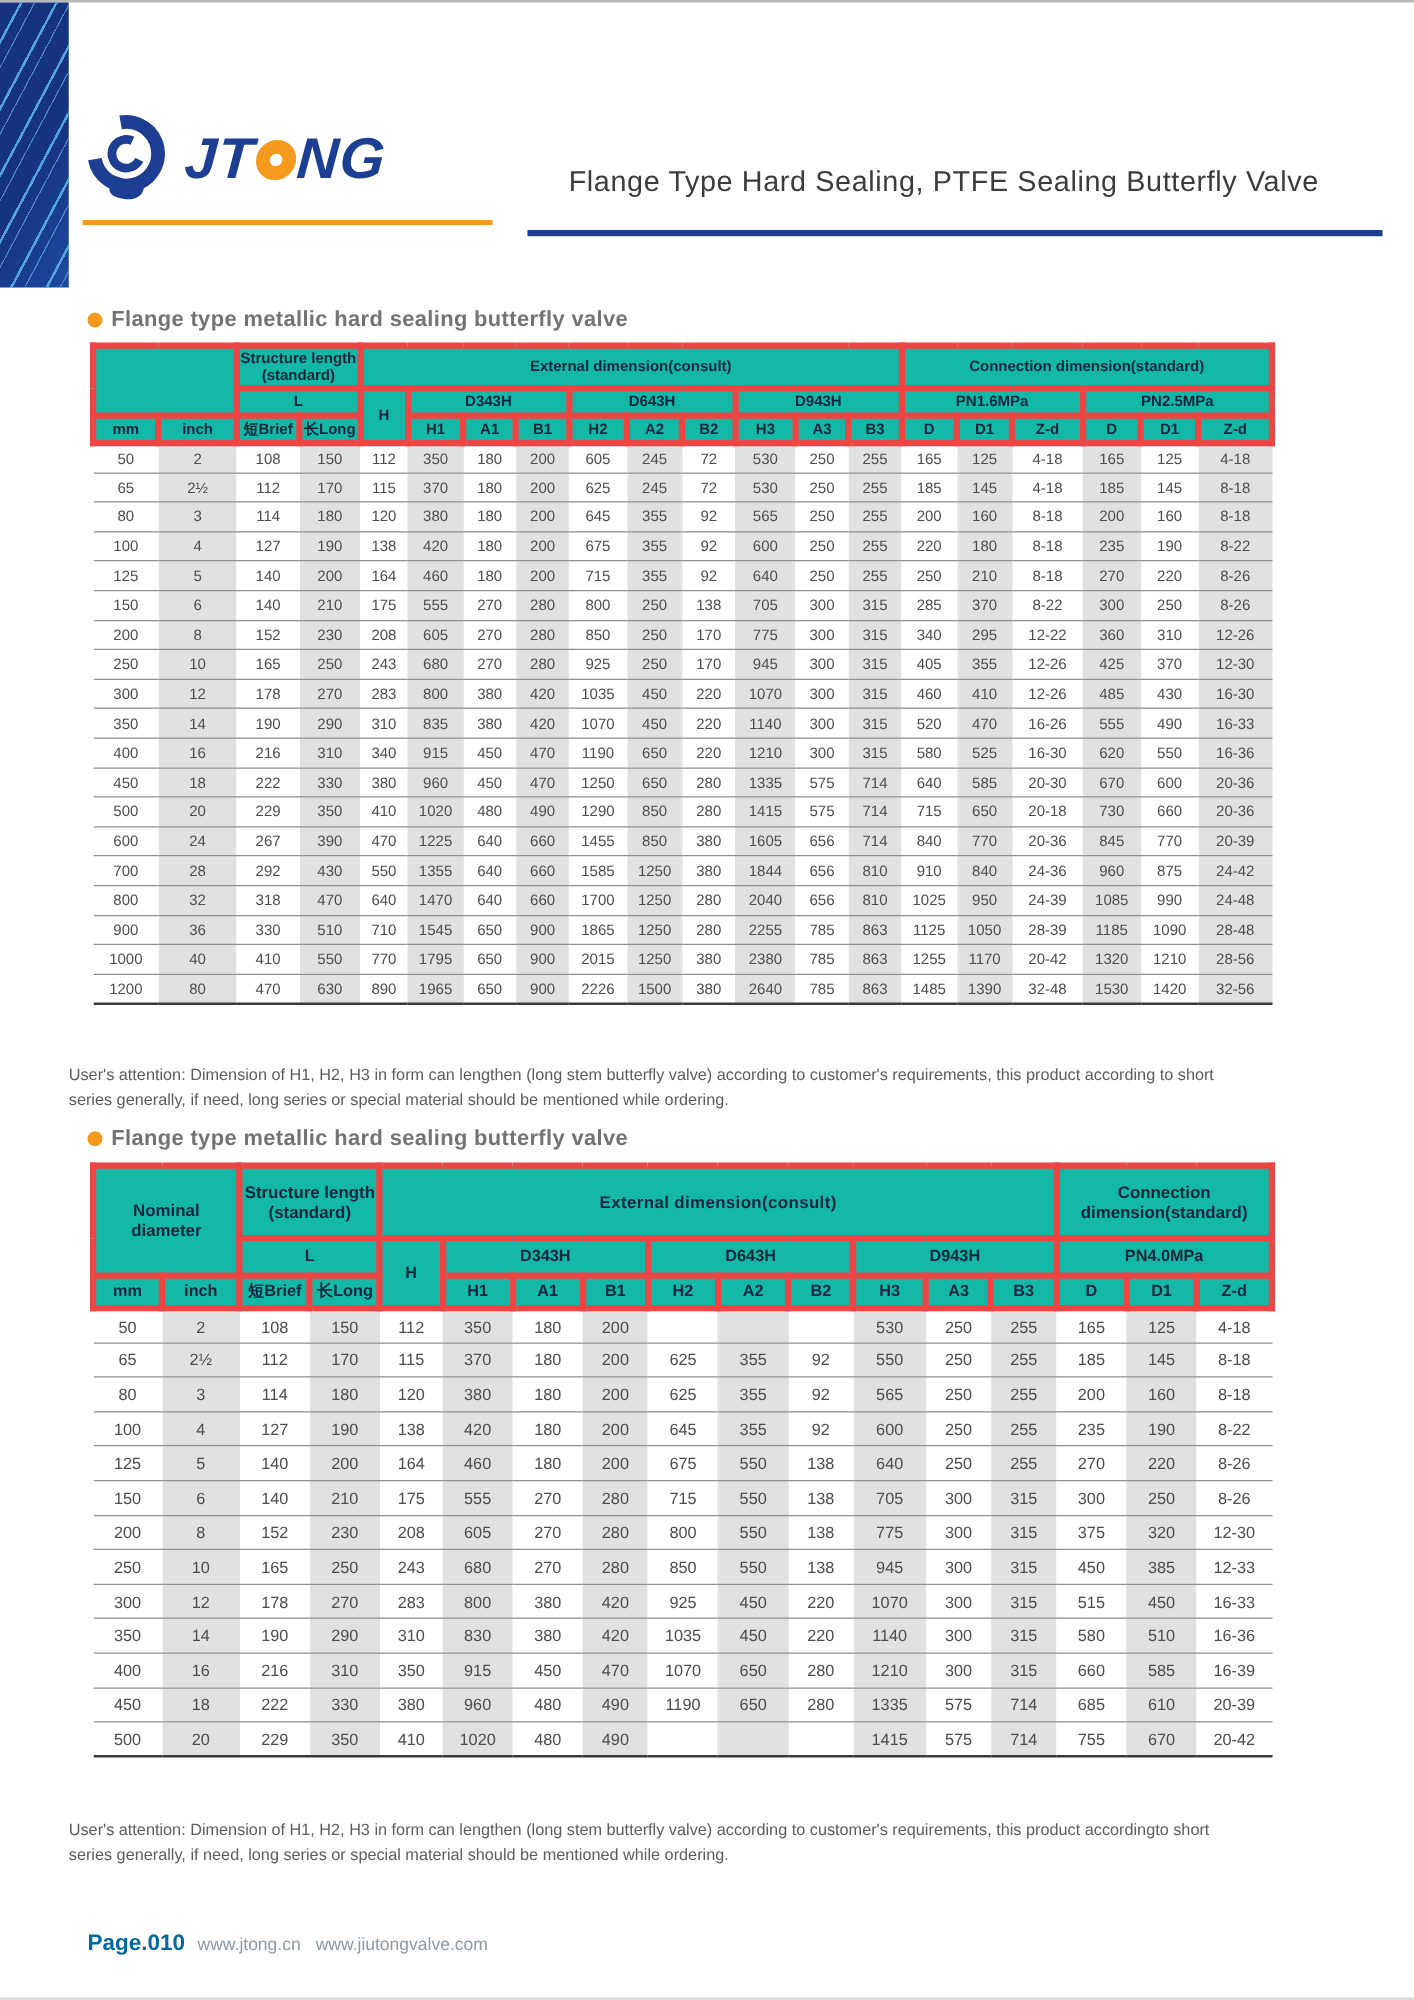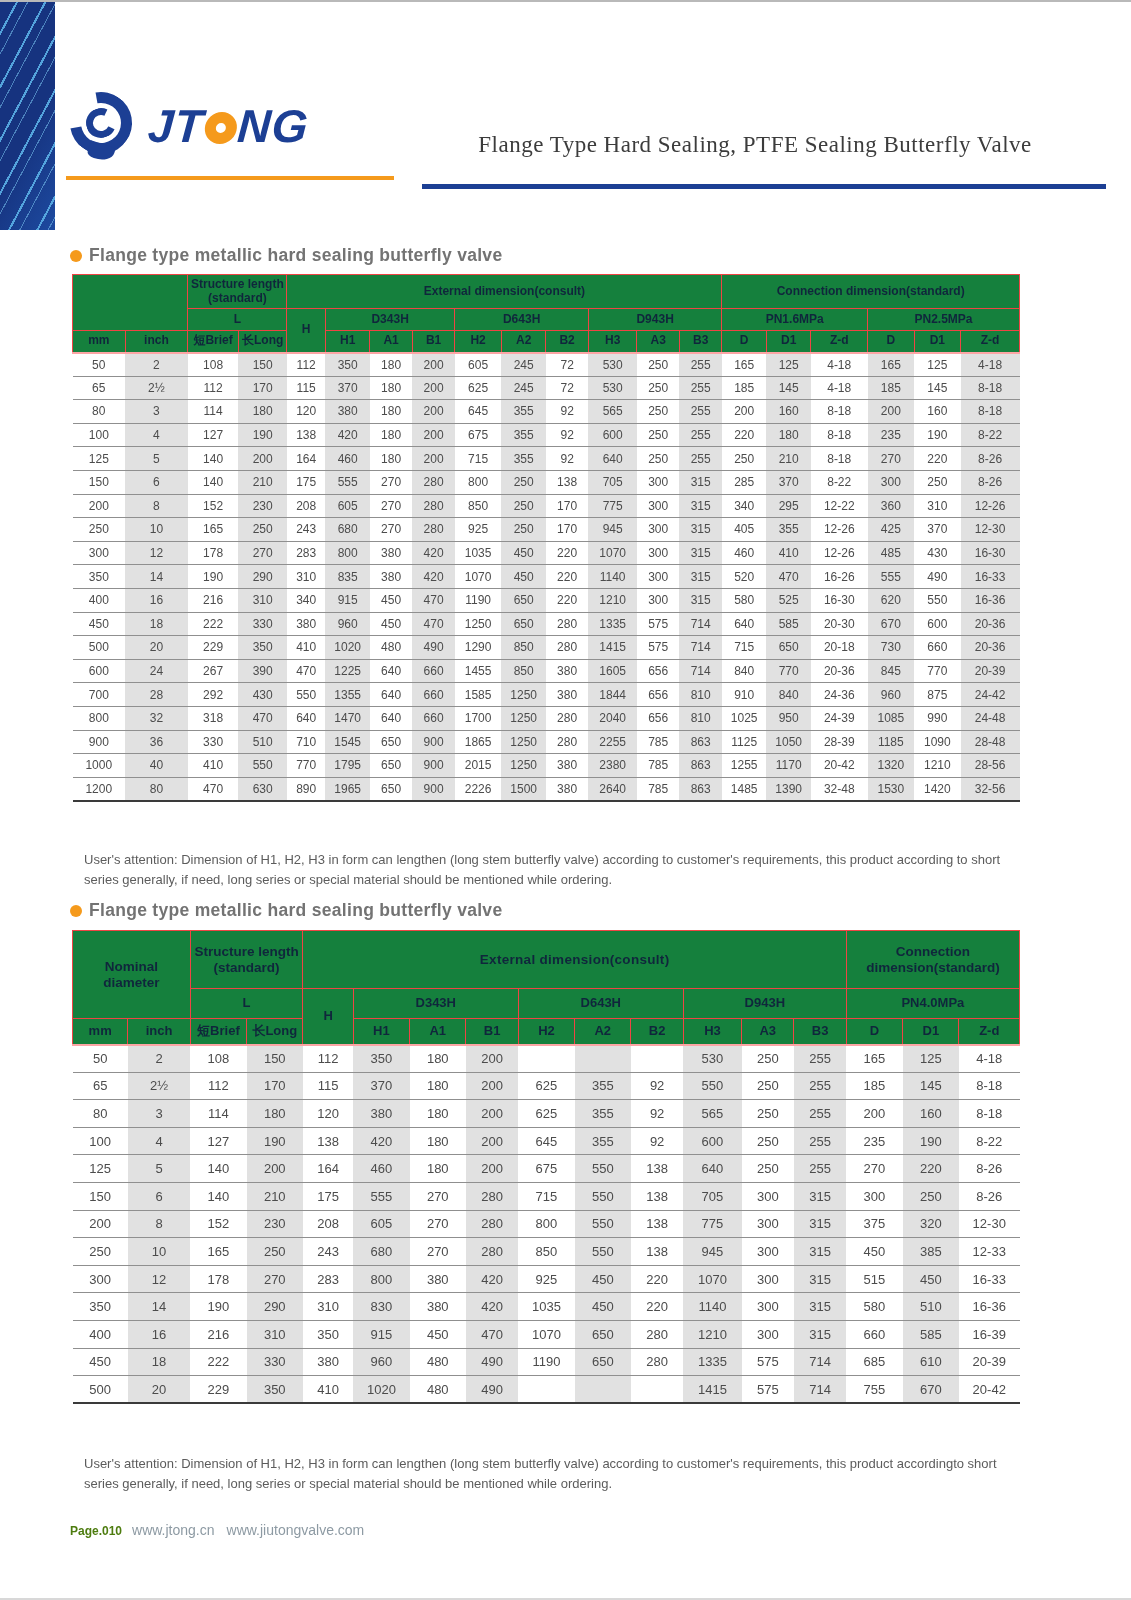--- a/index.html
+++ b/index.html
@@ -41,34 +41,34 @@
     color:#1c3f94; letter-spacing:1px; transform:skewX(-4deg); display:flex; align-items:center;
   }
   .logo-o {
     display:inline-block; width:32px; height:32px; border:11px solid #f59a1c;
     border-radius:50%; margin:0 1px; position:relative; top:2px;
   }
   .logo-rule-orange { position:absolute; left:66px; top:174px; width:328px; height:4px; background:#f59a1c; }
   .title-rule-navy { position:absolute; left:422px; top:182px; width:684px; height:5px; background:#1c3f94; }
   .page-title {
     position:absolute; left:405px; top:130px; width:700px; text-align:center;
-    font-size:23px; color:#3c3c3c; letter-spacing:.5px;font-family:Liberation Serif, serif;
+    font-size:23px; color:#3c3c3c; letter-spacing:.5px;
   }
   
   .section { position:absolute; left:70px; display:flex; align-items:center; }
   .section .dot { width:12px; height:12px; border-radius:50%; background:#f59a1c; margin-right:7px; }
   .section .txt { font-size:17.5px; font-weight:bold; color:#737373; letter-spacing:.3px; }
   #section1 { top:243px; }
   #section2 { top:898px; }
   
   table { border-collapse:collapse; table-layout:fixed; position:absolute; left:72px; background:#fff; }
   #table1 { top:272px; width:948px; }
   #table2 { top:928px; width:948px; }
   th {
-    background:#15803d; border:1px solid #ef4444; color:#10263c;
+    background:#14b8a6; border:5px solid #ef4444; color:#10263c;
     font-weight:bold; text-align:center; vertical-align:middle; line-height:1.15;
   }
   #table1 th { font-size:12px; }
   #table2 th { font-size:13px; }
   #table1 tr.r1 th { height:34px; }
   #table1 tr.r2 th { height:22px; }
   #table1 tr.r3 th { height:22px; }
   #table2 tr.r1 th { height:58px; font-size:13.5px; }
   #table2 tr.r2 th { height:30px; }
   #table2 tr.r3 th { height:26px; }
@@ -77,27 +77,27 @@
   tbody { border-top:2px solid #fca5a5; border-bottom:2px solid #3a3a3a; }
   tbody td {
     text-align:center; vertical-align:middle; color:#4c4c4c;
     border-bottom:1px solid #8f8f8f;
   }
   #table1 tbody td { height:23.6px; font-size:12px; }
   #table2 tbody td { height:27.6px; font-size:13px; }
   tbody td.stripe { background:#e1e1e1; }
   
   .note {
-    position:absolute; left:84px; width:945px; font-size:13px; line-height:1.5; color:#5c5c5c;
+    position:absolute; left:55px; width:945px; font-size:13px; line-height:1.5; color:#5c5c5c;
   }
   #note1 { top:848px; }
   #note2 { top:1452px; }
   
   .footer { position:absolute; left:70px; top:1520px; display:flex; align-items:baseline; }
-  .footer .page-no { font-size:12px; font-weight:bold; color:#4d7c0f; margin-right:10px; }
+  .footer .page-no { font-size:18px; font-weight:bold; color:#0369a1; margin-right:10px;margin-top:22px; }
   .footer .url { font-size:14px; color:#8d9aa3; margin-right:12px; }
 </style>
 </head>
 <body>
 
 <div class="band"></div>
 
 <div class="logo">
   <div class="swirl">
     <div class="ring1"></div>

